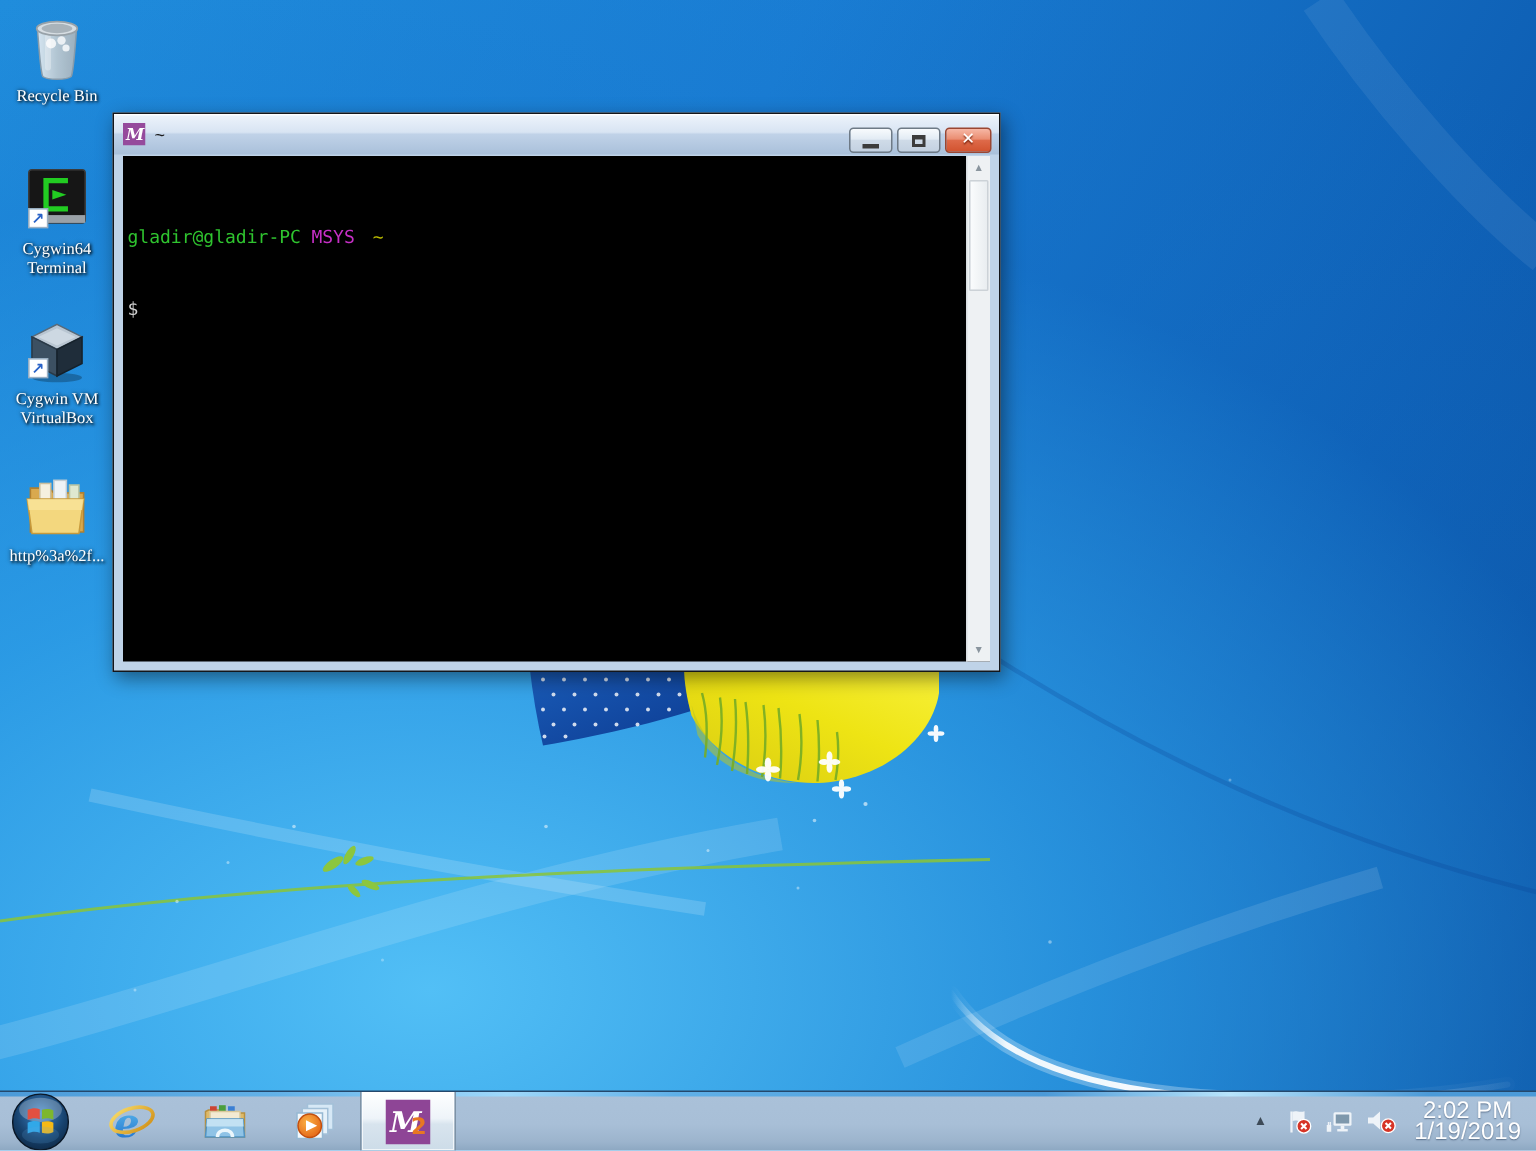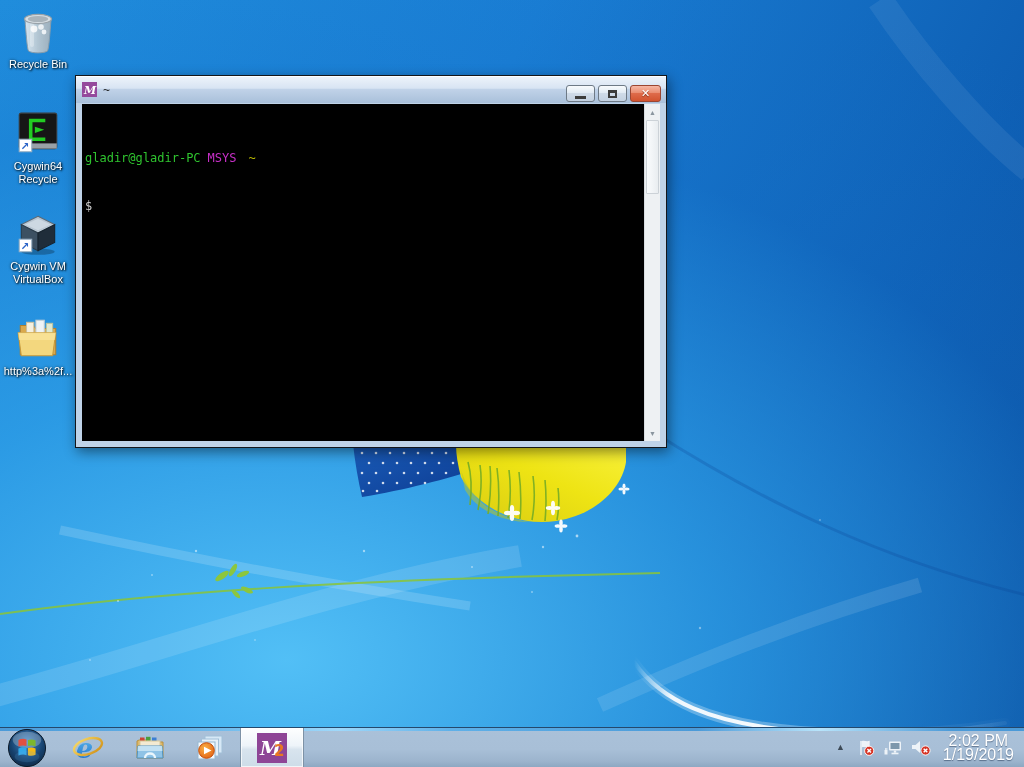--- a/index.html
+++ b/index.html
@@ -8,21 +8,21 @@
     background:
       radial-gradient(1150px 760px at 28% 86%, rgba(85,195,248,.95) 0%, rgba(47,160,232,.75) 38%, rgba(20,110,200,.25) 72%, rgba(10,80,165,0) 100%),
       linear-gradient(118deg,#2190de 0%,#1a7ed4 38%,#0e5fb4 75%,#0a4e9c 100%);}
   .wallpaper-art{position:absolute;left:0;top:0;pointer-events:none;}
 
   
   .dicon{position:absolute;left:0;width:76px;display:flex;flex-direction:column;align-items:center;cursor:default;}
   .dicon .ic{display:block;line-height:0;}
   .dicon .lbl{margin-top:2px;text-align:center;color:#fff;font-size:11px;line-height:13px;
     text-shadow:1px 1px 2px rgba(0,0,0,.95),0 0 3px rgba(0,0,0,.65);}
-  .dicon .lbl span{display:block;}
+  .dicon .lbl span{display:block;font-family:Liberation Serif, serif;}
 
   
   .window{position:absolute;left:75px;top:75px;width:592px;height:373px;background:#bfd3e8;
     border:1px solid #14161a;box-shadow:2px 4px 12px rgba(0,0,0,.45);box-sizing:border-box;}
   .titlebar{position:relative;height:27px;
     background:linear-gradient(#eef4fb 0%,#d8e4f3 45%,#c0d2e8 50%,#a9c0da 100%);
     box-shadow:inset 0 1px 0 rgba(255,255,255,.9);
     display:flex;align-items:center;padding:0 6px;box-sizing:border-box;}
   .tb-icon{line-height:0;margin-right:6px;}
   .tb-title{font-size:12px;color:#1b1b1b;}
@@ -234,21 +234,21 @@
         <rect x="5" y="3" width="36" height="34" rx="2" fill="#161616" stroke="#3a3a3a"></rect>
         <rect x="5" y="32" width="36" height="5" fill="#9aa1a7"></rect>
         <path d="M30,10 L16,10 L16,28 L30,28" fill="none" stroke="#22cc22" stroke-width="3.4"></path>
         <polygon points="20,16 29,19 20,22" fill="#22cc22"></polygon>
         <rect x="5" y="28" width="12" height="12" fill="#ffffff" stroke="#9ab0c4"></rect>
         <text x="6.5" y="38" font-size="10" font-weight="bold" fill="#2b64c8" font-family="DejaVu Sans, sans-serif">↗</text>
       </svg>
     </span>
     <span class="lbl">
       <span>Cygwin64</span>
-      <span>Recycle</span>
+      <span>Terminal</span>
     </span>
   </div>
 
   <div class="dicon" style="top:210px">
     <span class="ic">
       <svg width="48" height="48" viewBox="0 0 46 46">
         <ellipse cx="23" cy="40" rx="16" ry="3" fill="rgba(0,0,0,.25)"></ellipse>
         <polygon points="23,6 39,14 23,22 7,14" fill="#b9c6d2" stroke="#5a6a78" stroke-width="1"></polygon>
         <polygon points="23,8.5 35,14 23,19.5 11,14" fill="#dee7ee" opacity=".55"></polygon>
         <polygon points="7,14 23,22 23,39 7,31" fill="#3c5062" stroke="#2a3a48" stroke-width="1"></polygon>

